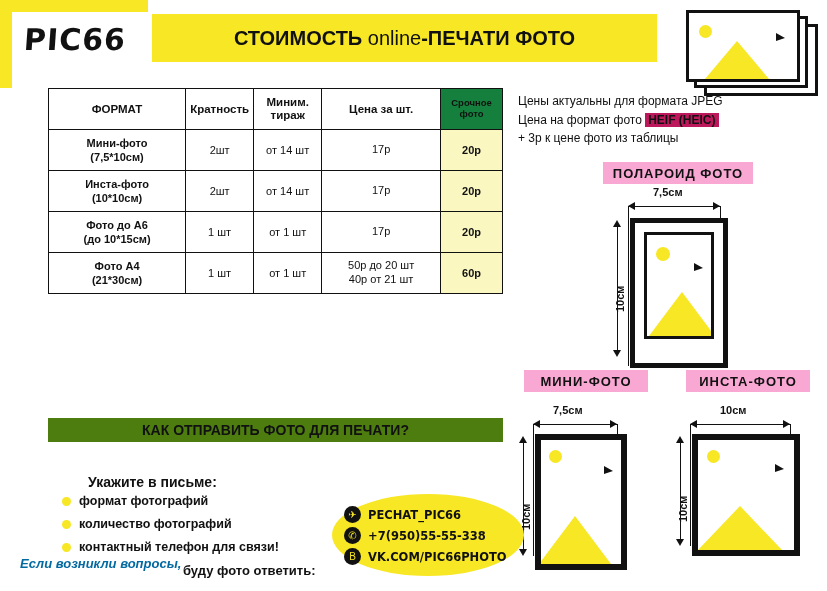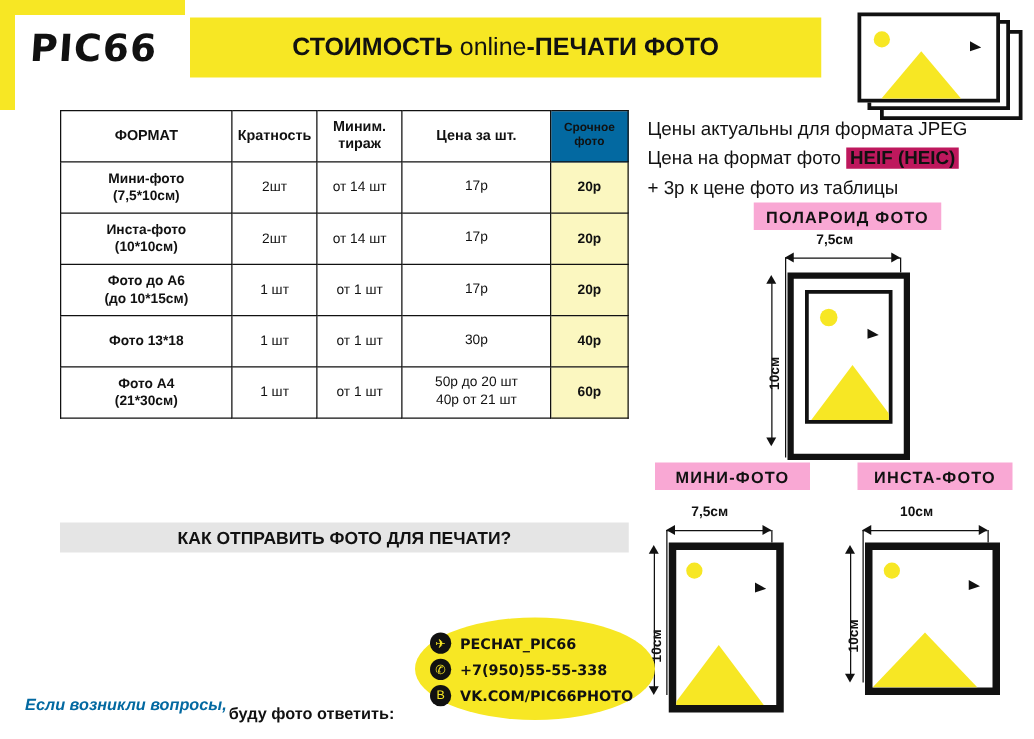--- a/index.html
+++ b/index.html
@@ -50,35 +50,35 @@
   table.price th, table.price td{
     border:1px solid #111;
     text-align:center;
     font-size:11px;
     color:#111;
     padding:2px 2px;
   }
   table.price thead th{
     font-weight:bold;font-size:11.5px;height:36px;
   }
-  table.price thead th.yellow{background:#0369a1;font-size:9.5px;line-height:1.15;}
+  table.price thead th.yellow{background:#15803d;font-size:9.5px;line-height:1.15;}
   table.price tbody td{height:36px;}
   td.fmt{font-weight:bold;font-size:11.5px;line-height:1.3;}
   td.yellowcell{background:#fbf7c0;font-weight:bold;font-size:11.5px;}
   td.price-cell{font-size:11.5px;line-height:1.25;}
   .col1{width:130px;}
   .col2{width:62px;}
   .col3{width:62px;}
   .col4{width:112px;}
   .col5{width:56px;}
 
   
   .howto-bar{
     position:absolute;left:48px;top:418px;width:455px;height:24px;
-    background:#e5e5e5;display:flex;align-items:center;justify-content:center;
+    background:#4d7c0f;display:flex;align-items:center;justify-content:center;
   }
   .howto-bar span{font-weight:bold;font-size:14px;color:#111;}
   .email-line{
     position:absolute;left:30px;top:448px;width:480px;
     font-size:9.5px;font-weight:bold;color:#111;
   }
   .email-mark{background:#f7e724;padding:1px 3px;font-weight:bold;}
 
   .list-title{
     position:absolute;left:88px;top:474px;font-size:14px;font-weight:bold;color:#111;
@@ -103,21 +103,21 @@
   .contact-row:first-child{padding-top:12px;}
   .ci{
     width:17px;height:17px;border-radius:50%;background:#111;color:#f7e724;
     display:flex;align-items:center;justify-content:center;font-size:10px;margin-right:7px;flex:none;
   }
   .contact-row span{font-size:11.5px;font-weight:bold;color:#111;font-family:"DejaVu Sans", sans-serif;}
 
   
   .notes{
     position:absolute;left:518px;top:92px;width:300px;
-    font-size:15px;color:#111;line-height:1.55;
+    font-size:12px;color:#111;line-height:1.55;
   }
   .notes .mark{background:#be185d;padding:0 3px;font-weight:bold;}
 
   
   .card-deco{position:absolute;}
 
   
   .sec-label{
     position:absolute;background:#f9a8d4;display:flex;align-items:center;justify-content:center;
     font-weight:bold;color:#111;
@@ -177,27 +177,20 @@
             <td class="col5 yellowcell">20р</td>
           </tr>
           <tr>
             <td class="col1 fmt">Фото до А6<br>(до 10*15см)</td>
             <td class="col2">1 шт</td>
             <td class="col3">от 1 шт</td>
             <td class="col4 price-cell">17р</td>
             <td class="col5 yellowcell">20р</td>
           </tr>
           <tr>
-            <td class="col1 fmt">Фото 13*18</td>
-            <td class="col2">1 шт</td>
-            <td class="col3">от 1 шт</td>
-            <td class="col4 price-cell">30р</td>
-            <td class="col5 yellowcell">40р</td>
-          </tr>
-          <tr>
             <td class="col1 fmt">Фото А4<br>(21*30см)</td>
             <td class="col2">1 шт</td>
             <td class="col3">от 1 шт</td>
             <td class="col4 price-cell">50р до 20 шт<br>40р от 21 шт</td>
             <td class="col5 yellowcell">60р</td>
           </tr>
         </tbody>
     </table>
   </div>
 
@@ -278,20 +271,35 @@
   <div style="position:absolute;left:692px;top:434px;width:96px;height:110px;border:6px solid #111;background:#fff;overflow:hidden;">
     <div style="position:absolute;left:9px;top:10px;width:13px;height:13px;border-radius:50%;background:#f7e724;"></div>
     <div style="position:absolute;left:0px;bottom:0;width:0;height:0;border-left:42px solid transparent;border-right:42px solid transparent;border-bottom:44px solid #f7e724;"></div>
     <div style="position:absolute;right:10px;top:24px;width:0;height:0;border-left:9px solid #111;border-top:5px solid transparent;border-bottom:3px solid transparent;"></div>
   </div>
 
   <div class="howto-bar">
     <span>КАК ОТПРАВИТЬ ФОТО ДЛЯ ПЕЧАТИ?</span>
   </div>
 
+  <div class="list-title">Укажите в письме:</div>
+  <div class="bullets">
+    <div class="bullet-row">
+      <div class="dot"></div>
+      <span>формат фотографий</span>
+    </div>
+    <div class="bullet-row">
+      <div class="dot"></div>
+      <span>количество фотографий</span>
+    </div>
+    <div class="bullet-row">
+      <div class="dot"></div>
+      <span>контактный телефон для связи!</span>
+    </div>
+  </div>
 
   <div class="q-line">Если возникли вопросы,</div>
   <div class="q-line2">буду фото ответить:</div>
 
   <div class="contacts">
     <div class="contact-row">
       <div class="ci">✈</div>
       <span>PECHAT_PIC66</span>
     </div>
     <div class="contact-row">

